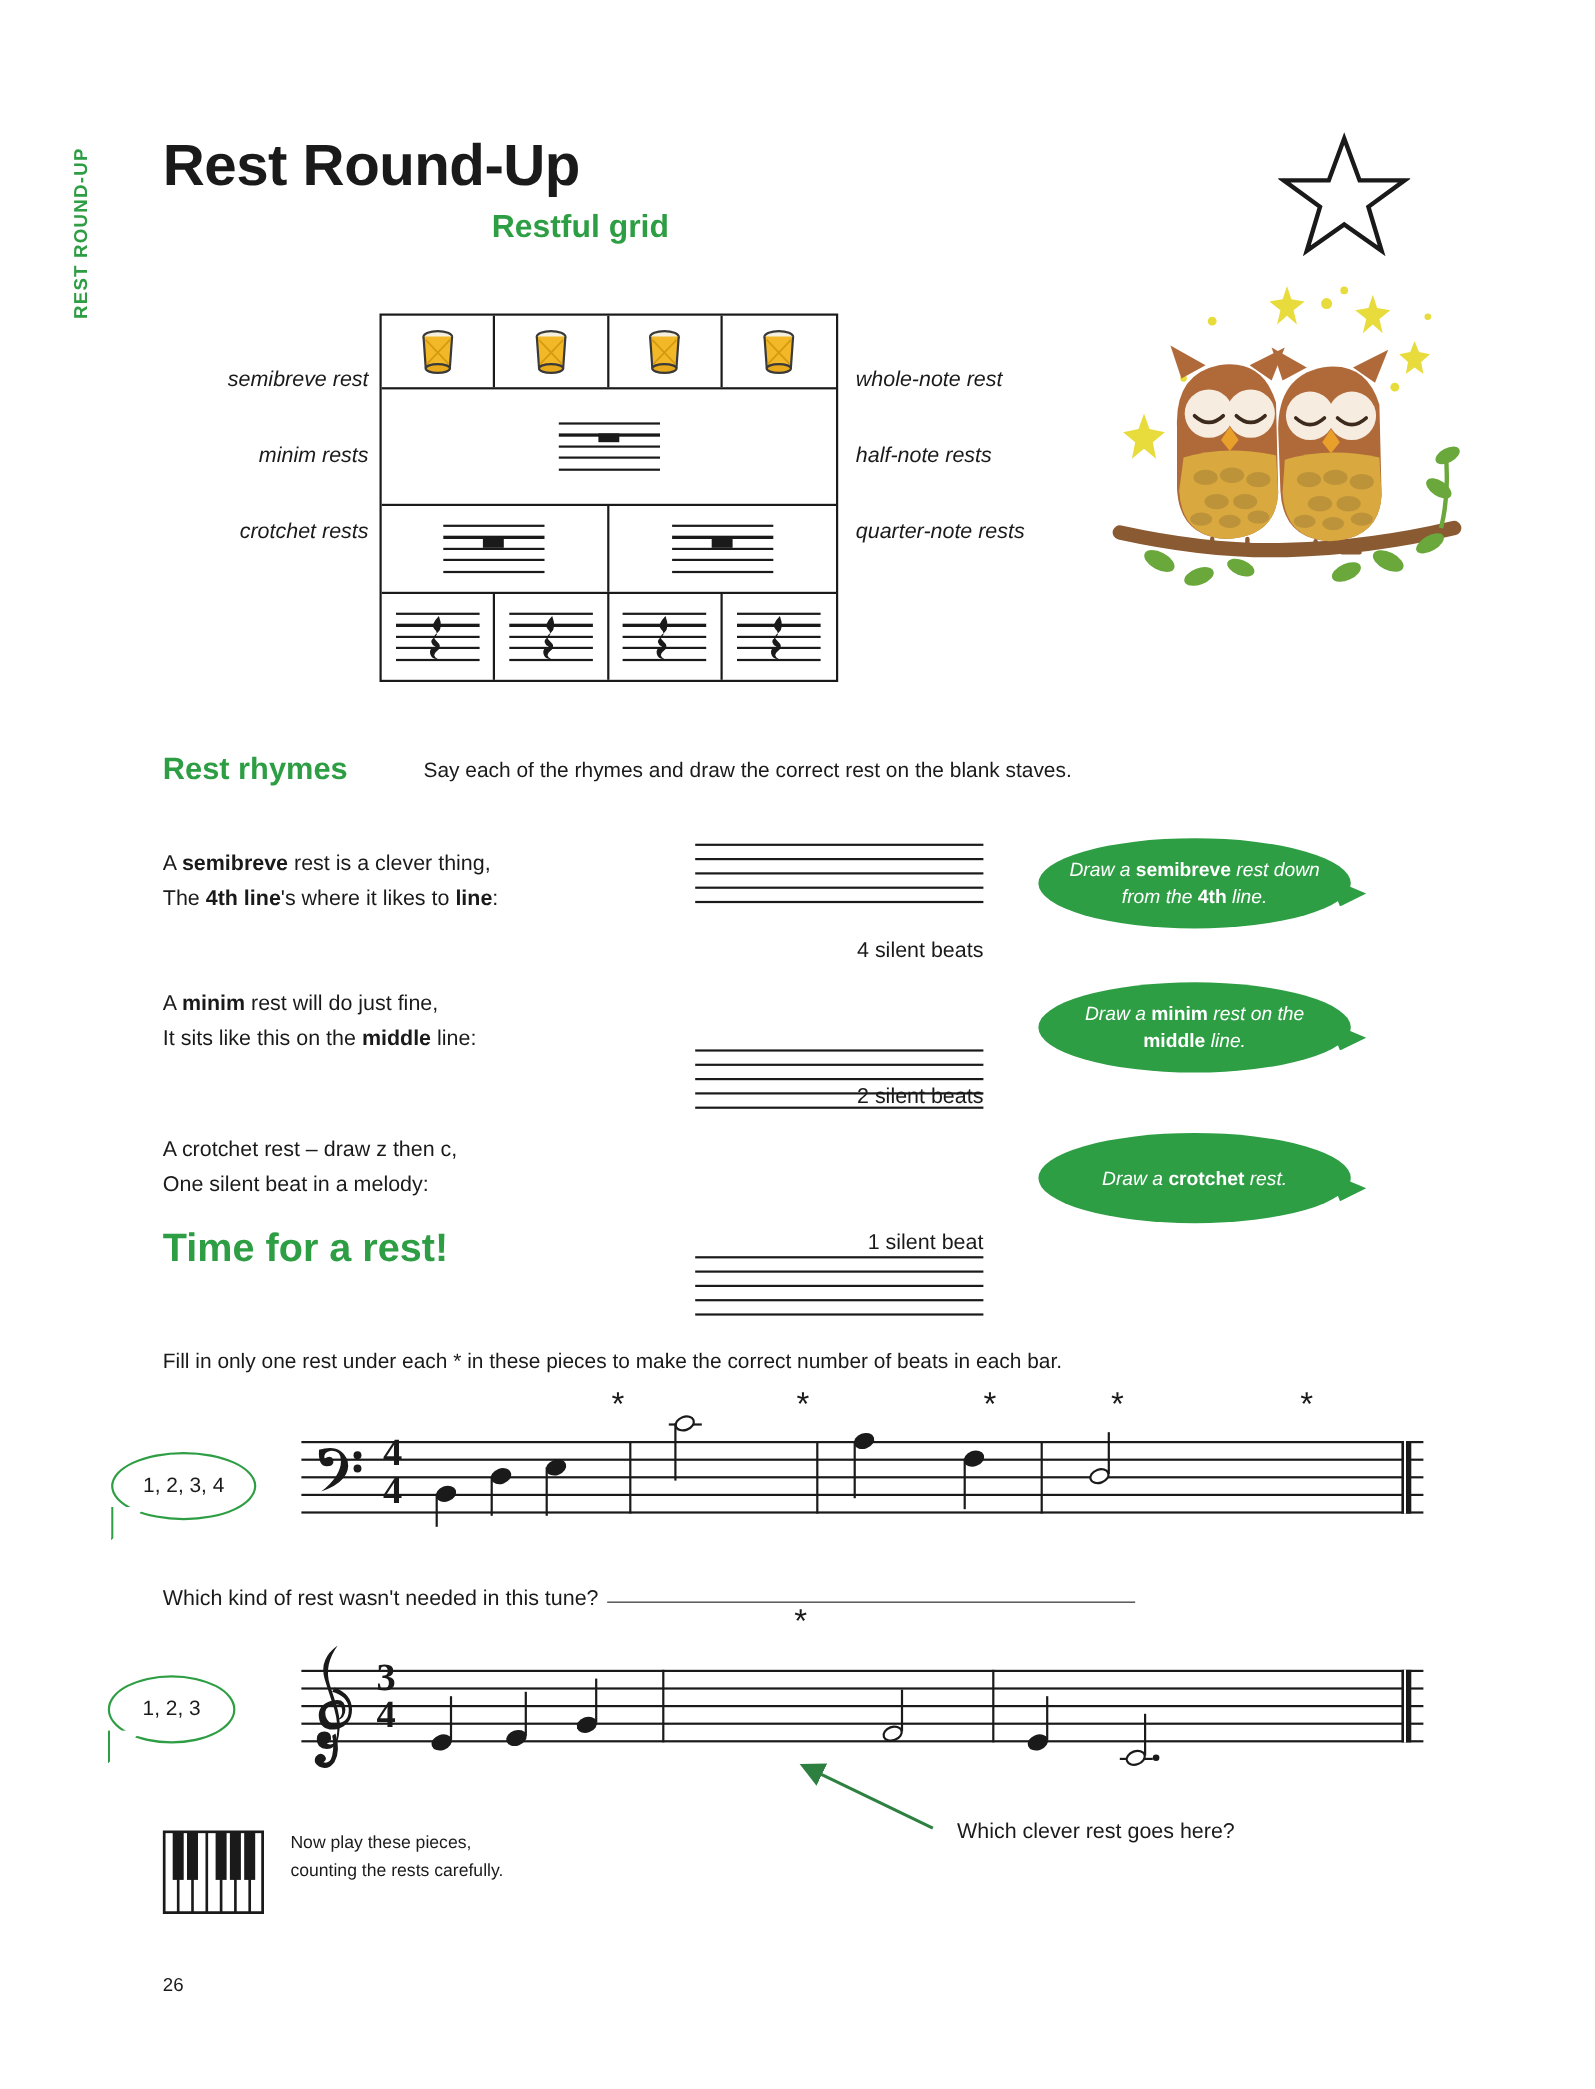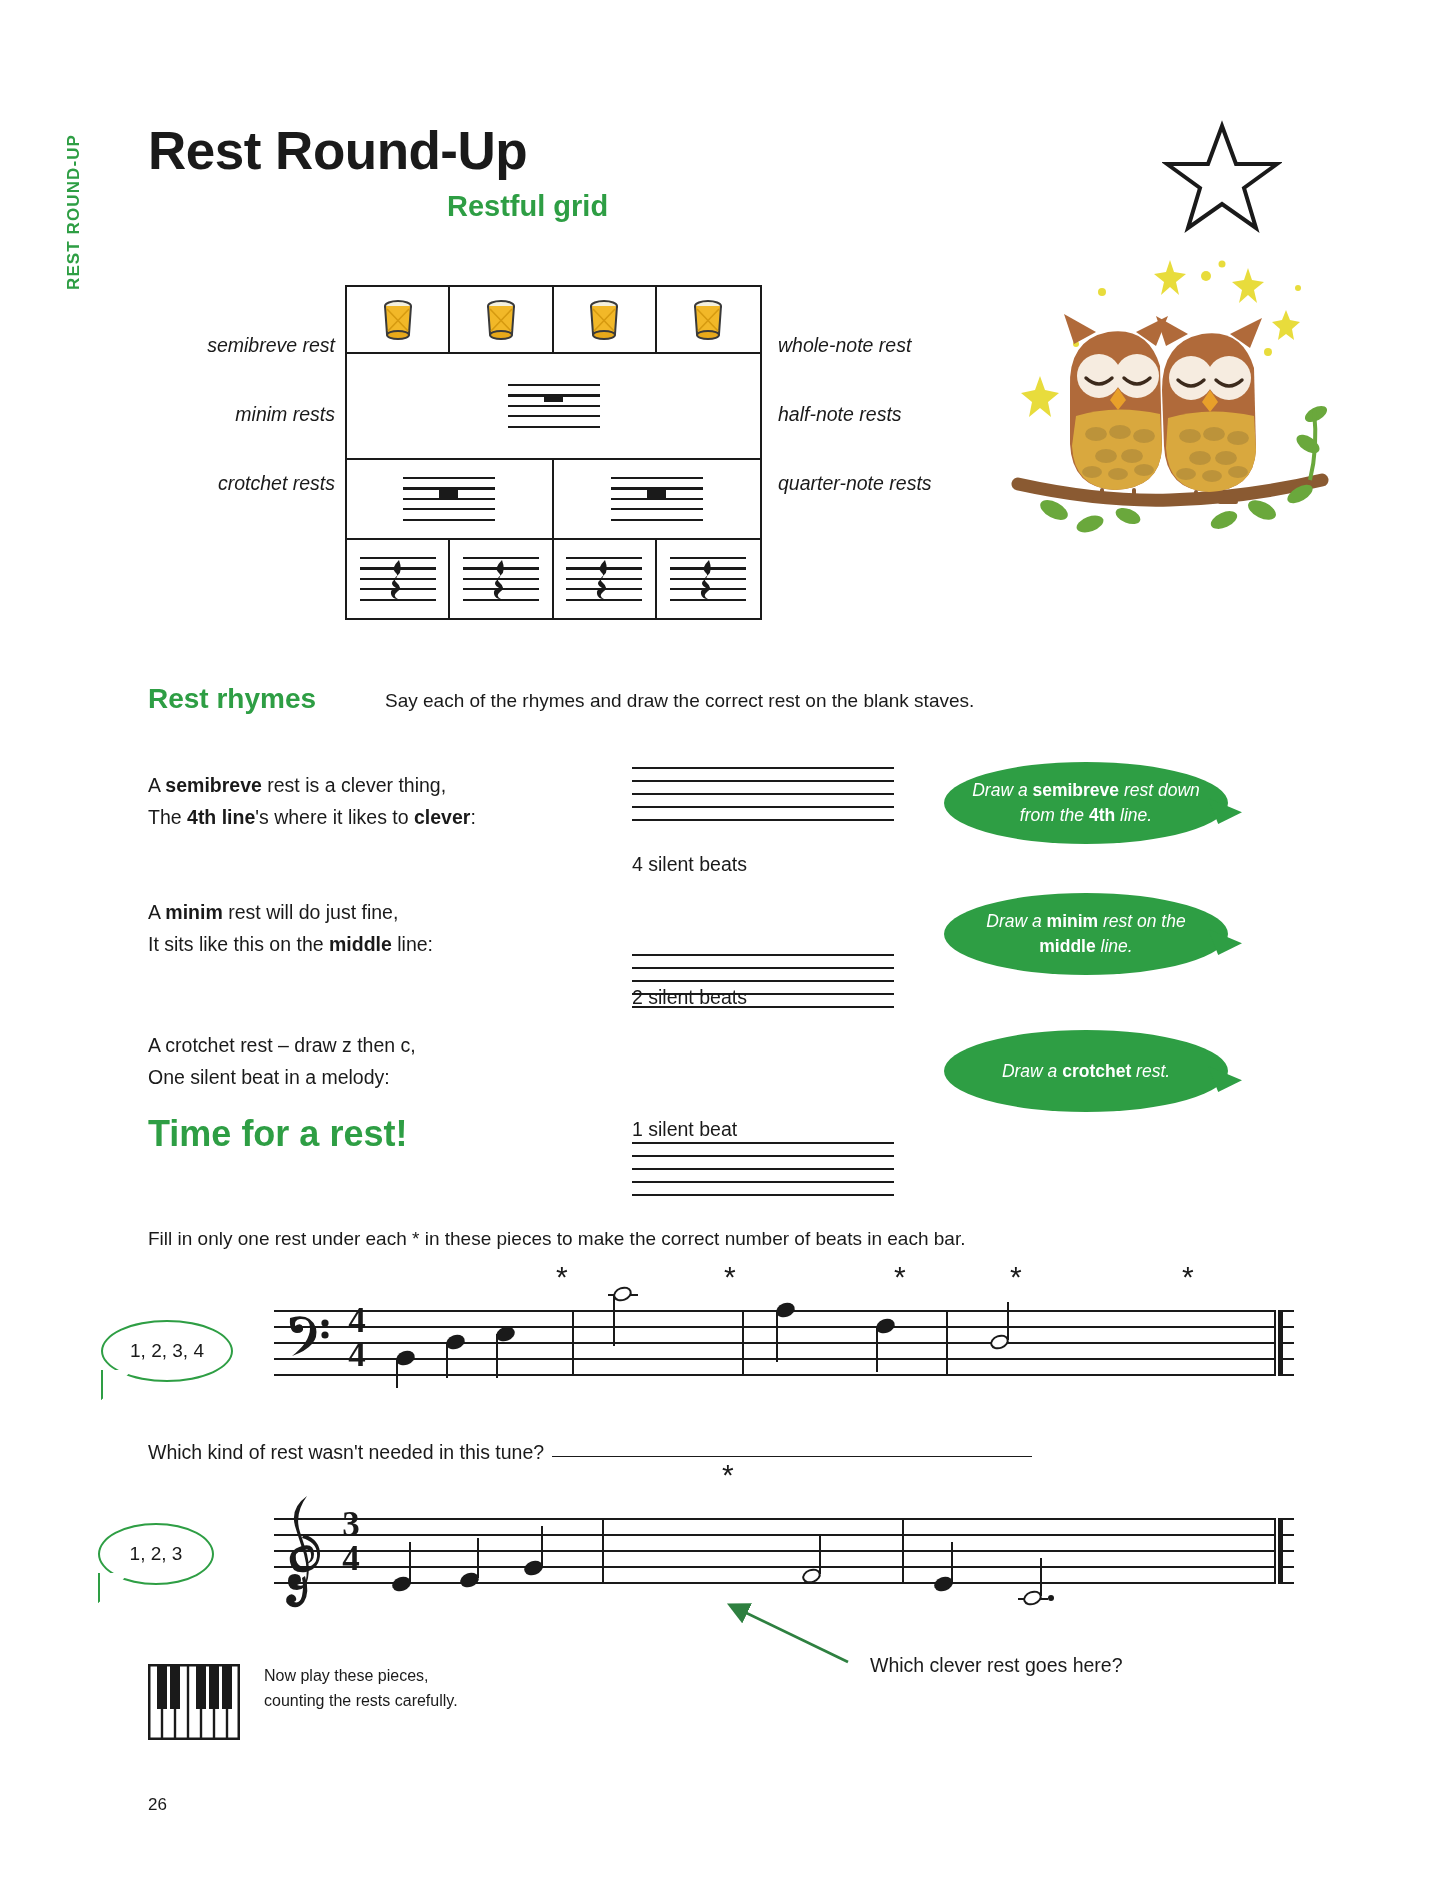--- a/index.html
+++ b/index.html
@@ -70,21 +70,21 @@
   .bigstaff{position:relative;width:262px;height:56px;}
   .bigstaff i{position:absolute;left:0;width:100%;height:2.4px;
               background:#1a1a1a;}
   .bigstaff i:nth-child(1){top:0;}
   .bigstaff i:nth-child(2){top:13px;}
   .bigstaff i:nth-child(3){top:26px;}
   .bigstaff i:nth-child(4){top:39px;}
   .bigstaff i:nth-child(5){top:52px;}
   #bs1{left:632px;top:767px;} #bs2{left:632px;top:898px;} #bs3{left:632px;top:1030px;}
 
-  .beats{font-size:19.5px;width:262px;text-align:left;left:632px;}
+  .beats{font-size:19.5px;width:262px;text-align:right;left:632px;}
   #bt1{top:853px;} #bt2{top:986px;} #bt3{top:1118px;}
 
   
   .bubble{position:absolute;background:#2e9e44;color:#fff;
           border-radius:50%/50%;display:flex;align-items:center;
           justify-content:center;text-align:center;font-style:italic;
           font-size:17.5px;line-height:1.42;padding:0 20px;box-sizing:border-box;}
   .bubble b{font-style:normal;font-weight:bold;}
   .bubble::after{content:"";position:absolute;right:-14px;bottom:20px;
                  width:34px;height:26px;background:#2e9e44;
@@ -360,21 +360,21 @@
       <path d="M218 244 L218 254 M210 254 L226 254"></path>
     </g>
   </svg>
 </div>
 
 <div class="abs green-head" id="rhymes-head">Rest rhymes</div>
 <div class="abs" id="rhymes-sub">Say each of the rhymes and draw the correct rest on the blank staves.</div>
 
 <div class="abs rhyme-text" id="rt1">
   <div><span>A </span><b>semibreve</b><span> rest is a clever thing,</span></div>
-  <div><span>The </span><b>4th line</b><span>'s where it likes to </span><b>clever</b><span>:</span></div>
+  <div><span>The </span><b>4th line</b><span>'s where it likes to </span><b>line</b><span>:</span></div>
 </div>
 <div class="abs bigstaff" id="bs1">
     <i></i>
     <i></i>
     <i></i>
     <i></i>
     <i></i>
   </div>
 <div class="abs beats" id="bt1">4 silent beats</div>
 <div class="bubble" id="bub1">

